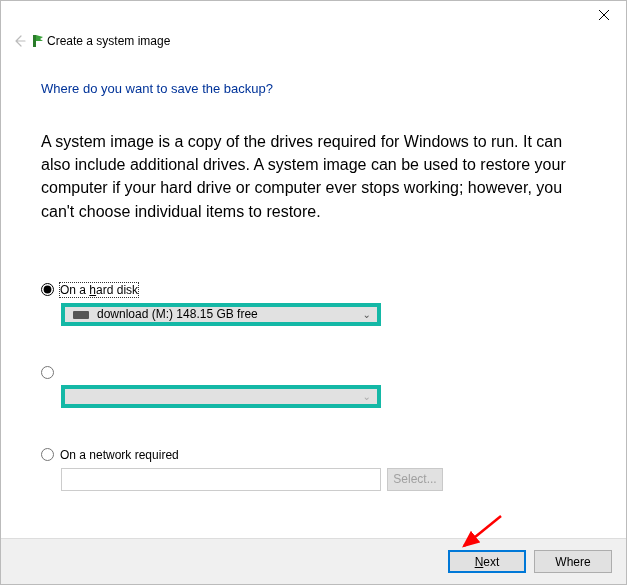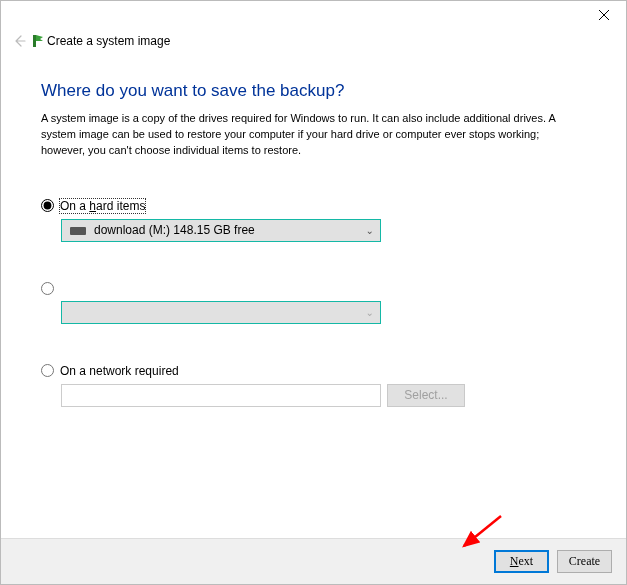--- a/index.html
+++ b/index.html
@@ -37,46 +37,46 @@
     .flag-icon {
       width: 18px; height: 18px;
       display: flex; align-items: center; justify-content: center;
     }
     .window-title { font-size: 12px; }
     .content {
       padding: 18px 40px 0 40px;
     }
     h1 {
       color: #003399;
-      font-size: 17px;
+      font-size: 13px;
       font-weight: 400;
-      margin-bottom: 10px;
+      margin-bottom: 34px;
     }
     .description {
-      font-size: 11px;
+      font-size: 16px;
       line-height: 1.45;
-      margin-bottom: 40px;
+      margin-bottom: 60px;
     }
     .option-group { margin-bottom: 40px; }
     .radio-row {
       display: flex; align-items: center;
       gap: 6px;
       margin-bottom: 6px;
     }
     .radio-row input[type=radio] {
       width: 13px; height: 13px;
       accent-color: #000;
     }
     .radio-label { font-size: 12px; cursor: default; }
     .radio-label .underline { text-decoration: underline; }
     .dropdown {
       margin-left: 20px;
       width: 320px; height: 23px;
       background: #e1e1e1;
-      border: 1px solid #14b8a6;
+      border: 4px solid #14b8a6;
       display: flex; align-items: center;
       justify-content: space-between;
       padding: 0 6px 0 8px;
       font-size: 12px;
       position: relative;
     }
     .dropdown.enabled { cursor: pointer; }
     .dropdown .drive-icon {
       display: inline-block;
       width: 16px; height: 8px;
@@ -92,21 +92,21 @@
     .dropdown.disabled .chev { color: #aaa; }
     .text-input {
       margin-left: 20px;
       width: 320px; height: 23px;
       border: 1px solid #ccc;
       background: #fff;
       display: inline-block;
       vertical-align: top;
     }
     .select-btn {
-      width: 78px; height: 23px;
+      width: 56px; height: 23px;
       margin-left: 6px;
       background: #e1e1e1;
       border: 1px solid #c9c9c9;
       color: #a0a0a0;
       font-size: 12px;
       cursor: default;
       vertical-align: top;
     }
     .input-row { display: flex; align-items: center; margin-left: 0; }
     .footer {
@@ -115,26 +115,25 @@
       height: 46px;
       background: #f0f0f0;
       border-top: 1px solid #ddd;
       display: flex;
       justify-content: flex-end;
       align-items: center;
       padding-right: 14px;
       gap: 8px;
     }
     .footer button {
-      width: 55px; height: 23px;
+      width: 78px; height: 23px;
       font-size: 12px;
       background: #e1e1e1;
       border: 1px solid #adadad;
       cursor: pointer;
-      font-family: Liberation Serif, serif;
     }
     .footer button.primary {
       border: 2px solid #0078d7;
       background: #e1e1e1;
     }
     .footer button .underline { text-decoration: underline; }
     .arrow-annotation {
       position: absolute;
       bottom: 30px;
       right: 120px;
@@ -173,21 +172,21 @@
 </div>
 
 <div class="content">
   <h1>Where do you want to save the backup?</h1>
   <p class="description">A system image is a copy of the drives required for Windows to run. It can also include additional drives. A system image can be used to restore your computer if your hard drive or computer ever stops working; however, you can't choose individual items to restore.</p>
 
   <div class="option-group">
     <div class="radio-row">
       <input type="radio" name="dest" checked="" style="">
       <span class="radio-label dotted-focus">
-        <span>On a </span><span class="underline">h</span><span>ard items</span>
+        <span>On a </span><span class="underline">h</span><span>ard disk</span>
       </span>
     </div>
     <div class="dropdown enabled">
       <span>
         <span class="drive-icon"></span><span>download (M:)  148.15 GB free</span>
       </span>
       <span class="chev">⌄</span>
     </div>
   </div>
 
@@ -210,21 +209,21 @@
       <div class="text-input"></div>
       <button class="select-btn" disabled="">Select...</button>
     </div>
   </div>
 </div>
 
 <div class="footer">
   <button class="primary">
     <span class="underline">N</span><span>ext</span>
   </button>
-  <button>Create</button>
+  <button>Where</button>
 </div>
 
 <svg class="arrow-annotation" width="50" height="40" viewBox="0 0 50 40">
   <defs>
     <marker id="ah" markerWidth="8" markerHeight="8" refX="6" refY="3" orient="auto">
       <path d="M0,0 L7,3 L0,6 Z" fill="#ff0000"></path>
     </marker>
   </defs>
   <line x1="45" y1="2" x2="8" y2="32" stroke="#ff0000" stroke-width="2.5" marker-end="url(#ah)"></line>
 </svg>

